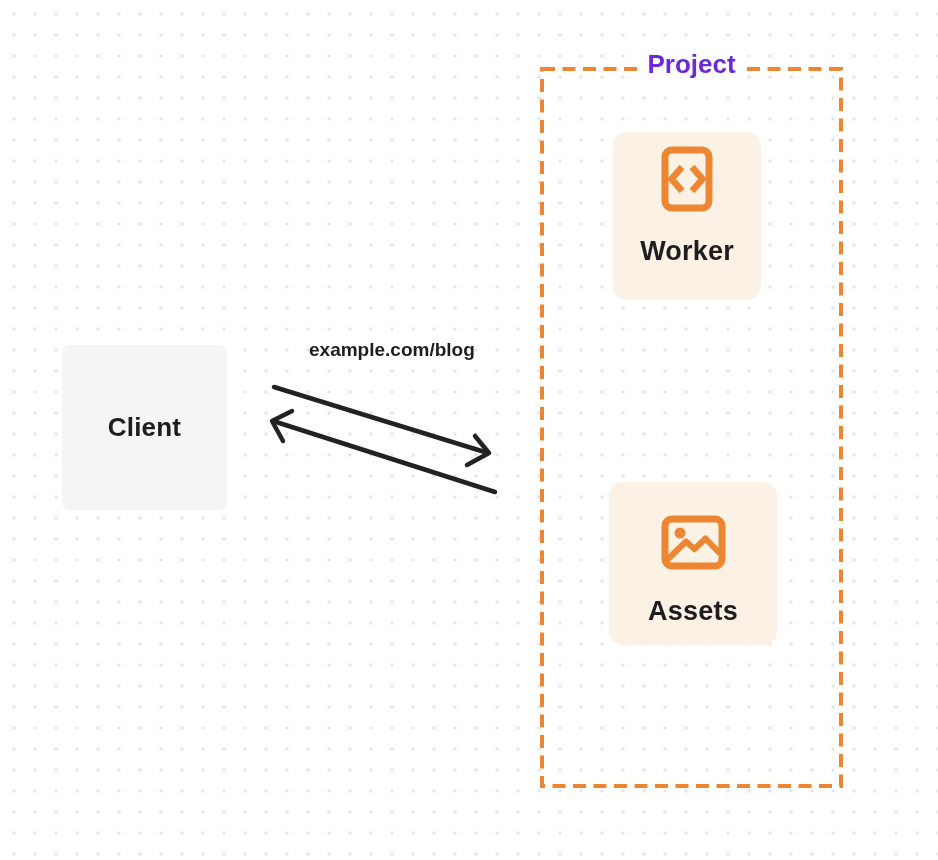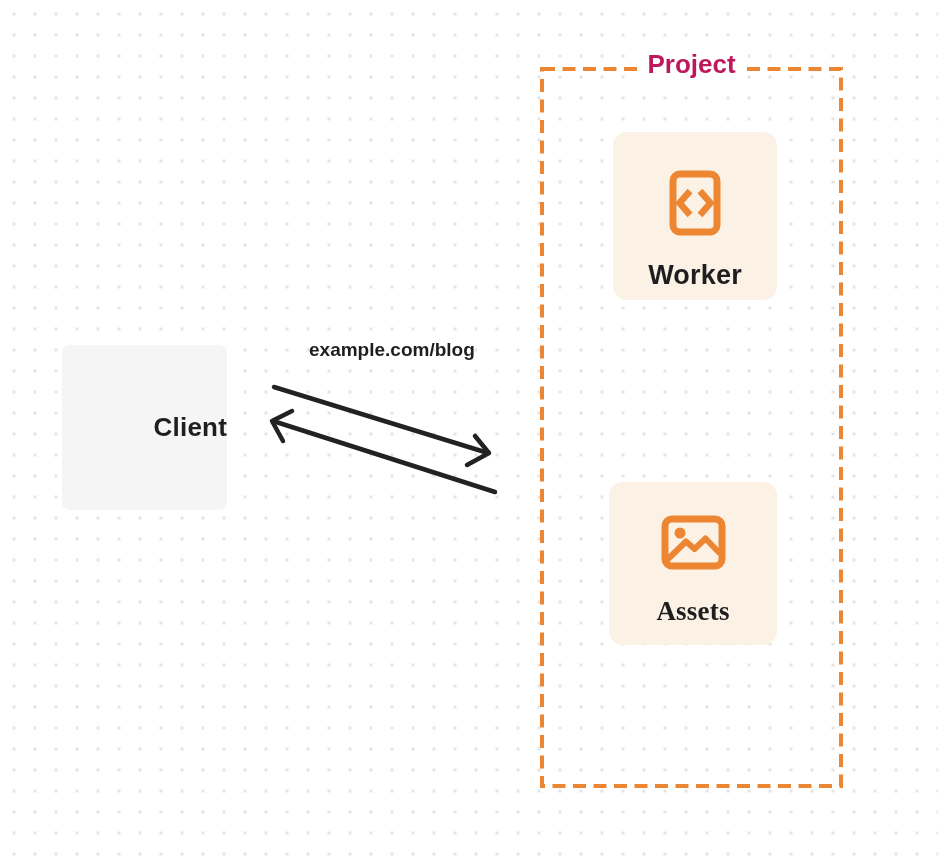--- a/index.html
+++ b/index.html
@@ -16,21 +16,21 @@
     font-family: "Liberation Sans", sans-serif;
   }
 
   
   .client-box {
     position: absolute;
     left: 62px; top: 345px;
     width: 165px; height: 165px;
     background: #F5F5F6;
     border-radius: 8px;
-    display: flex; align-items: center; justify-content: flex-end;
+    display: flex; align-items: center; justify-content: center;
   }
   .client-label {
     font-size: 26px; font-weight: bold; color: #1E1E20; letter-spacing: 0.2px;
   }
 
   
   .request-label {
     position: absolute;
     left: 281px; top: 339px;
     font-size: 19px; font-weight: bold; color: #1E1E20; margin-left: 28px;
@@ -52,35 +52,35 @@
     left: 540px; top: 67px;
     width: 303px; height: 721px;
   }
   .project-border { position: absolute; left: 0; top: 0; }
   .project-label {
     position: absolute;
     top: -17px; left: 50%;
     transform: translateX(-50%);
     background: #ffffff;
     padding: 0 9px;
-    font-size: 26px; font-weight: bold; color: #be185d;
+    font-size: 26px; font-weight: bold; color: #6d28d9;
     line-height: 1.15;
     white-space: nowrap;
   }
 
   
   .card {
     position: absolute;
     background: #FBF1E5;
     border-radius: 14px;
     display: flex; flex-direction: column; align-items: center;
     box-sizing: border-box;
   }
-  .worker-card { left: 613px; top: 132px; width: 164px; height: 168px; padding-top: 38px; }
-  .assets-card { left: 609px; top: 482px; width: 168px; height: 163px; padding-top: 33px; font-family: Liberation Serif, serif; }
+  .worker-card { left: 613px; top: 132px; width: 148px; height: 168px; padding-top: 14px; }
+  .assets-card { left: 609px; top: 482px; width: 168px; height: 163px; padding-top: 33px; }
   .worker-card .card-label { margin-top: 24px; }
   .assets-card .card-label { margin-top: 26px; }
   .card-label {
     font-size: 27px; font-weight: bold; color: #1E1E20; letter-spacing: 0.2px;
   }
   .icon-stroke { fill: none; stroke: #ED8633; }
 
   
   .file-tree {
     position: absolute;

